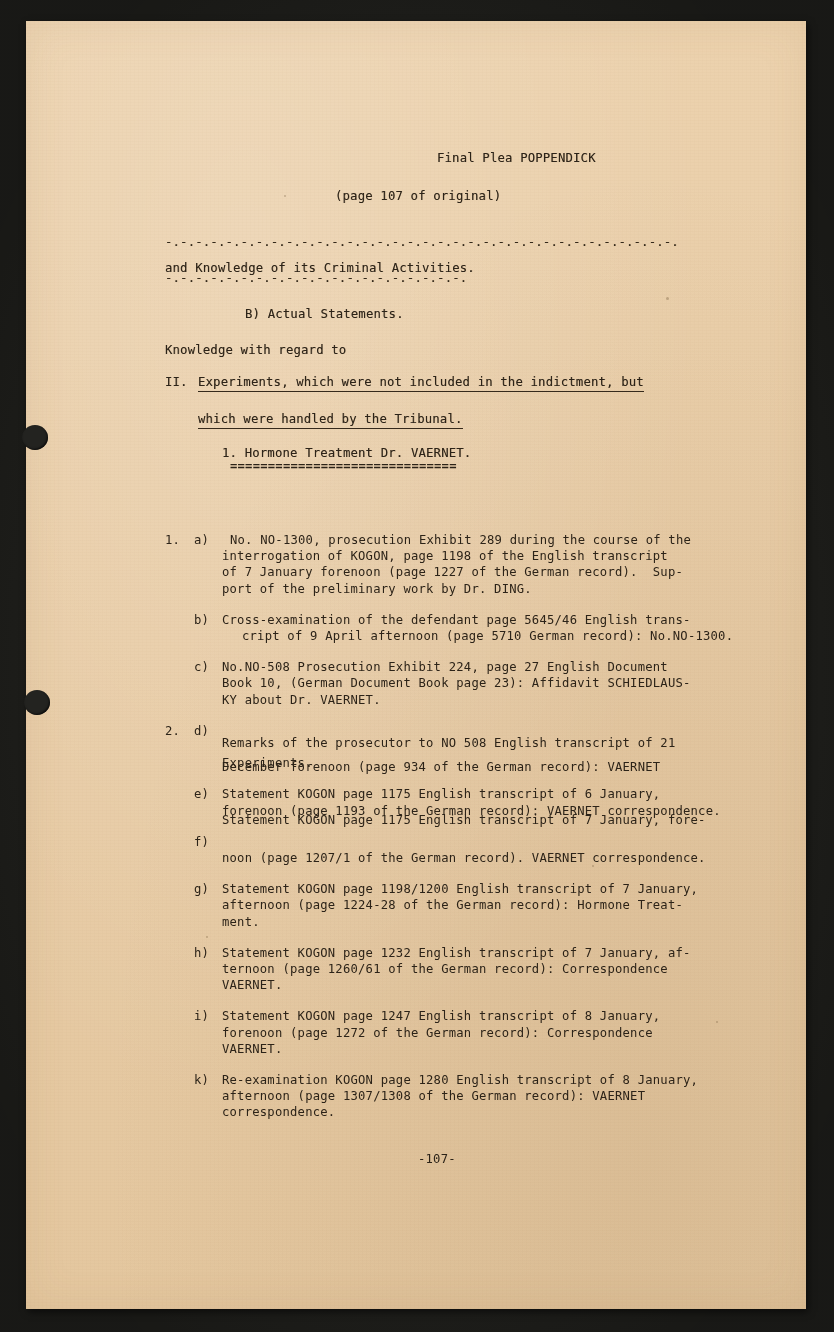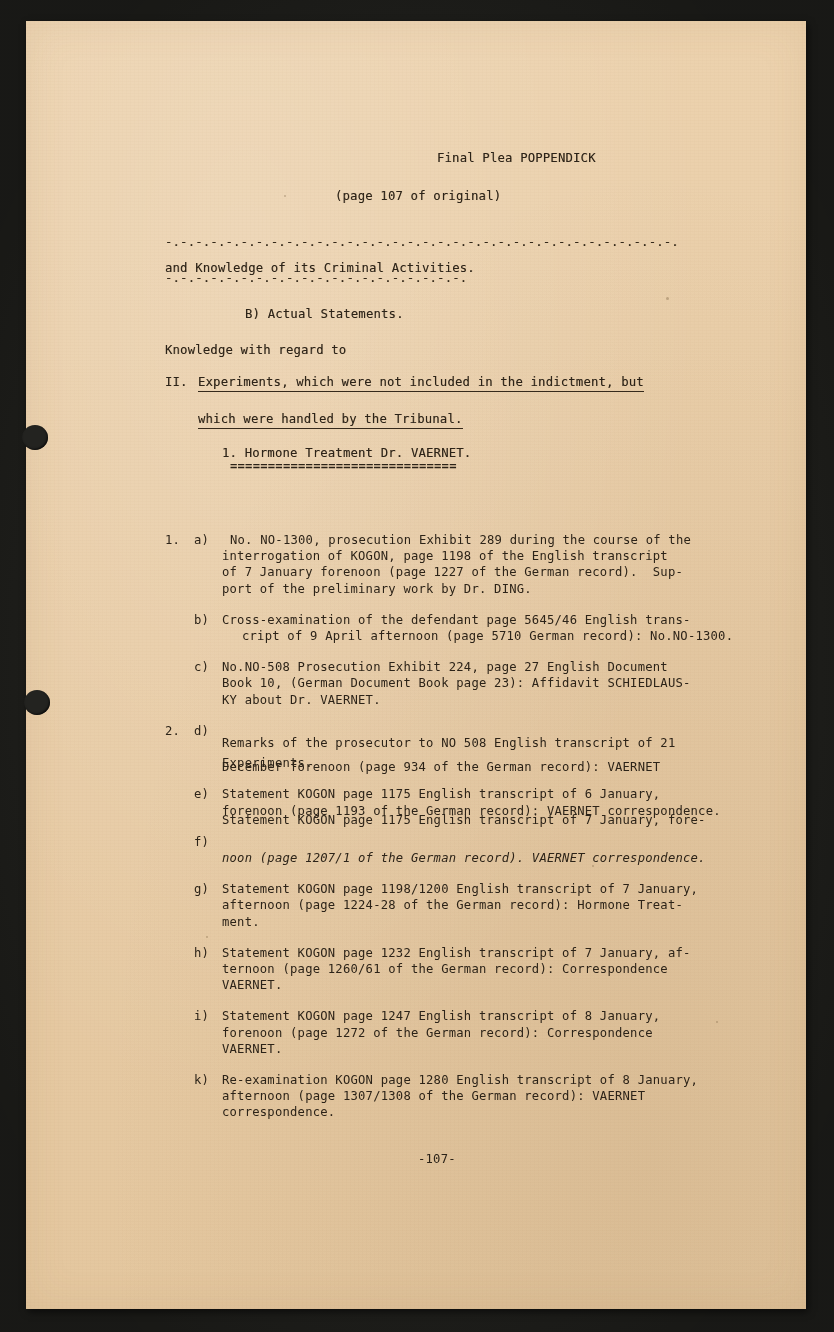--- a/index.html
+++ b/index.html
@@ -196,21 +196,21 @@
           <div class="list-num" style="left: 139px; top: 701.8px;">2.</div>
           <div class="list-alpha" style="left: 168px; top: 701.8px;">d)</div>
           <div class="list-body" style="left: 196px; top: 701.8px; margin-top: 12px;">Remarks of the prosecutor to NO 508 English transcript of 21</div>
           <div class="list-body" style="left: 196px; top: 738px;">December forenoon (page 934 of the German record): VAERNET</div>
           <div class="list-body" style="left: 196px; top: 734.2px;">Experiments.</div>
           <div class="list-alpha" style="left: 168px; top: 765.4px;">e)</div>
           <div class="list-body" style="left: 196px; top: 765.4px;">Statement KOGON page 1175 English transcript of 6 January,</div>
           <div class="list-body" style="left: 196px; top: 781.6px;">forenoon (page 1193 of the German record): VAERNET correspondence.</div>
           <div class="list-alpha" style="left: 168px; top: 812.8px;">f)</div>
           <div class="list-body" style="left: 196px; top: 791px;">Statement KOGON page 1175 English transcript of 7 January, fore-</div>
-          <div class="list-body" style="left: 196px; top: 829px; font-style: italic;">noon (page 1207/1 of the German record). VAERNET correspondence.</div>
+          <div class="list-body" style="left: 196px; top: 829px;">noon (page 1207/1 of the German record). VAERNET correspondence.</div>
           <div class="list-alpha" style="left: 168px; top: 860.2px;">g)</div>
           <div class="list-body" style="left: 196px; top: 860.2px;">Statement KOGON page 1198/1200 English transcript of 7 January,</div>
           <div class="list-body" style="left: 196px; top: 876.4px;">afternoon (page 1224-28 of the German record): Hormone Treat-</div>
           <div class="list-body" style="left: 196px; top: 892.6px;">ment.</div>
           <div class="list-alpha" style="left: 168px; top: 923.8px;">h)</div>
           <div class="list-body" style="left: 196px; top: 923.8px;">Statement KOGON page 1232 English transcript of 7 January, af-</div>
           <div class="list-body" style="left: 196px; top: 940px;">ternoon (page 1260/61 of the German record): Correspondence</div>
           <div class="list-body" style="left: 196px; top: 956.2px;">VAERNET.</div>
           <div class="list-alpha" style="left: 168px; top: 987.4px;">i)</div>
           <div class="list-body" style="left: 196px; top: 987.4px;">Statement KOGON page 1247 English transcript of 8 January,</div>

